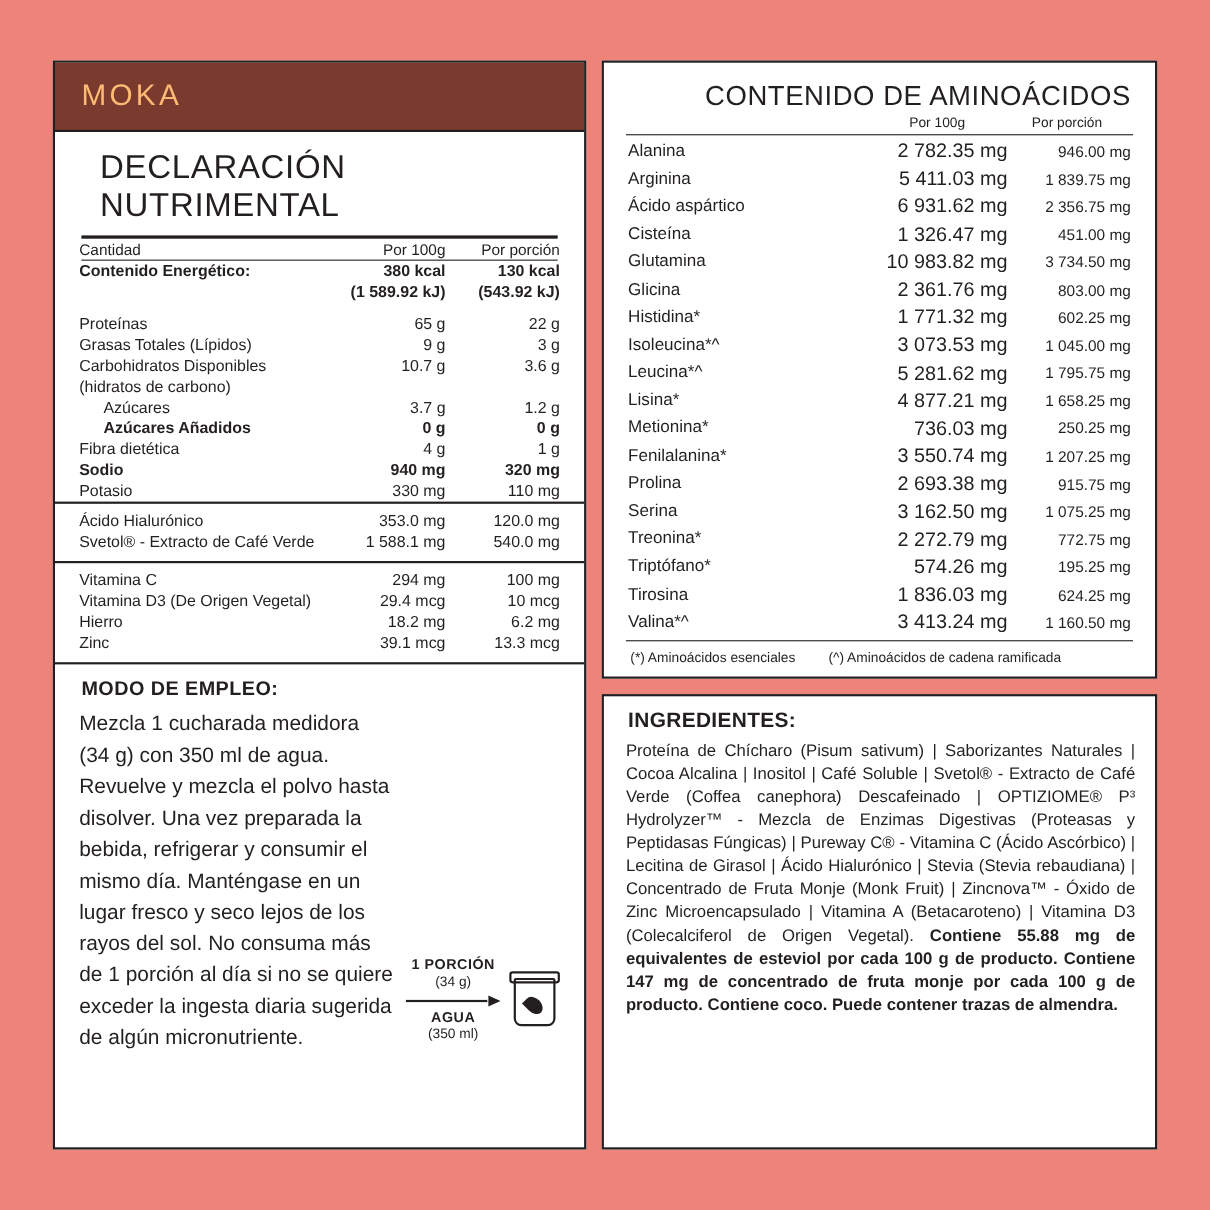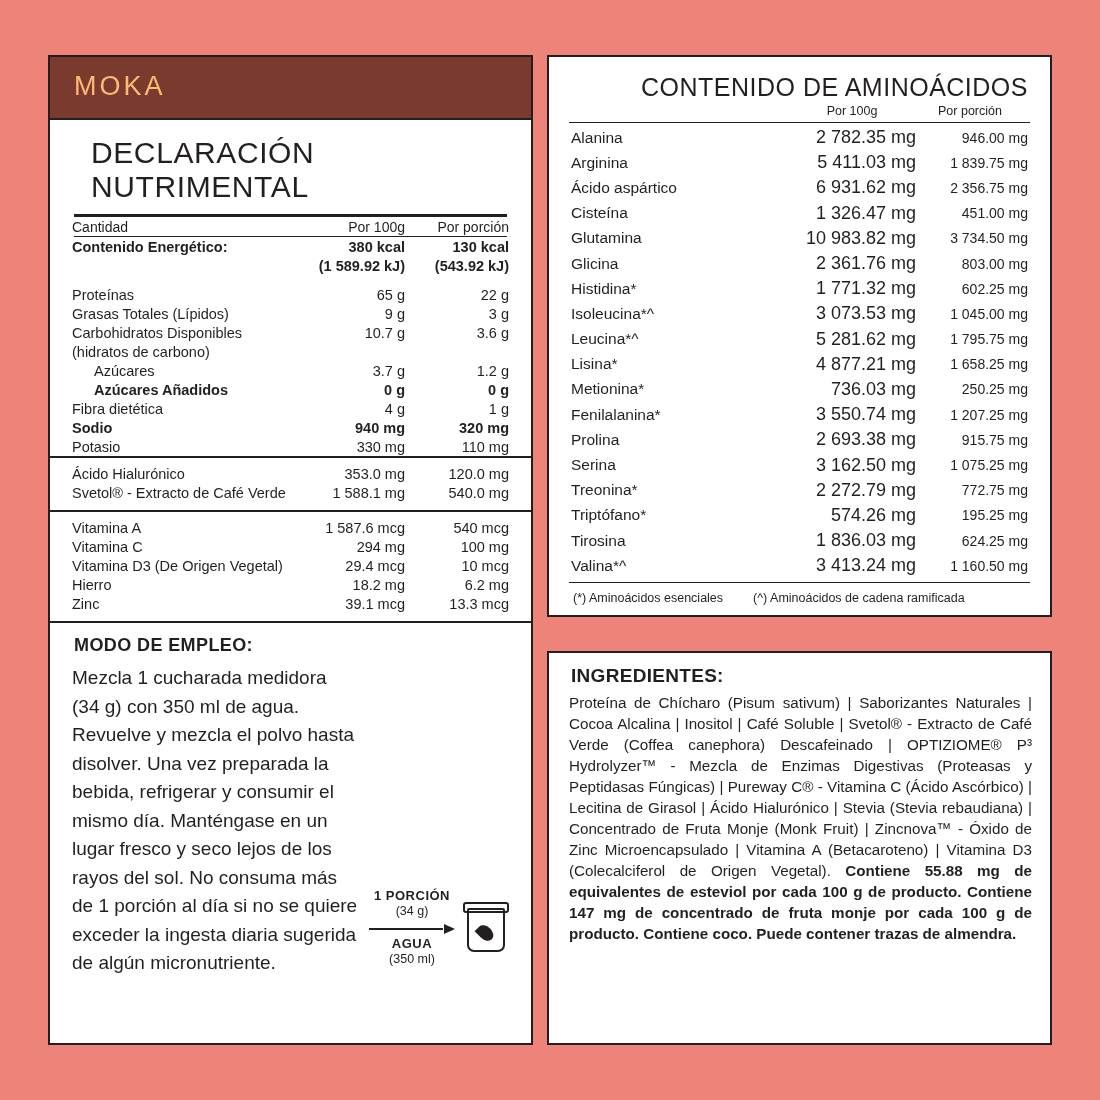--- a/index.html
+++ b/index.html
@@ -65,21 +65,21 @@
   .ah1 { width:120px; }
   .ah2 { width:116px; }
   table.am { width:100%; border-collapse:collapse; font-size:15.5px; }
   table.am td { padding:2.1px 0; }
   table.am td.n { text-align:left; padding-left:4px; }
   table.am td.a { text-align:right; width:120px; white-space:nowrap; font-size:18px;}
   table.am td.b { text-align:right; width:116px; white-space:nowrap; font-size:14px; padding-right:4px;}
   .am-rule { border-top:1.5px solid #231f20; margin:4px 2px 2px 2px; }
   .am-foot { display:flex; gap:30px; font-size:12.5px; padding:6px 4px 2px 6px; }
 
-  .ingr { padding:12px 18px 12px 20px; flex:1;margin-top:20px; }
+  .ingr { padding:12px 18px 12px 20px; flex:1; }
   .ingr h3 { font-size:19px; margin:0 0 6px 2px; letter-spacing:.3px; }
   .ingr p { margin:0; font-size:15.2px; line-height:1.38; text-align:justify; }
   .ingr .strong { font-weight:bold; }
 
   .cup { position:relative; width:46px; height:52px; }
   .cup .body { position:absolute; left:4px; top:6px; width:38px; height:44px; border:2px solid #231f20; border-radius:2px 2px 7px 7px; }
   .cup .rim { position:absolute; left:0; top:0; width:46px; height:11px; border:2px solid #231f20; border-radius:3px; }
   .cup .drop { position:absolute; left:16px; top:22px; width:13px; height:18px; background:#231f20; border-radius:0 60% 60% 60%; transform:rotate(-45deg); }
 </style>
 </head>
@@ -188,25 +188,20 @@
               <td class="v1">1 588.1 mg</td>
               <td class="v2">540.0 mg</td>
             </tr>
           </tbody>
             </table>
         </div>
 
         <div class="blk blk-top">
           <table class="nut">
             <tbody>
-                <tr>
-              <td class="lbl">Vitamina A</td>
-              <td class="v1">1 587.6 mcg</td>
-              <td class="v2">540 mcg</td>
-            </tr>
             <tr>
               <td class="lbl">Vitamina C</td>
               <td class="v1">294 mg</td>
               <td class="v2">100 mg</td>
             </tr>
             <tr>
               <td class="lbl">Vitamina D3 (De Origen Vegetal)</td>
               <td class="v1">29.4 mcg</td>
               <td class="v2">10 mcg</td>
             </tr>

